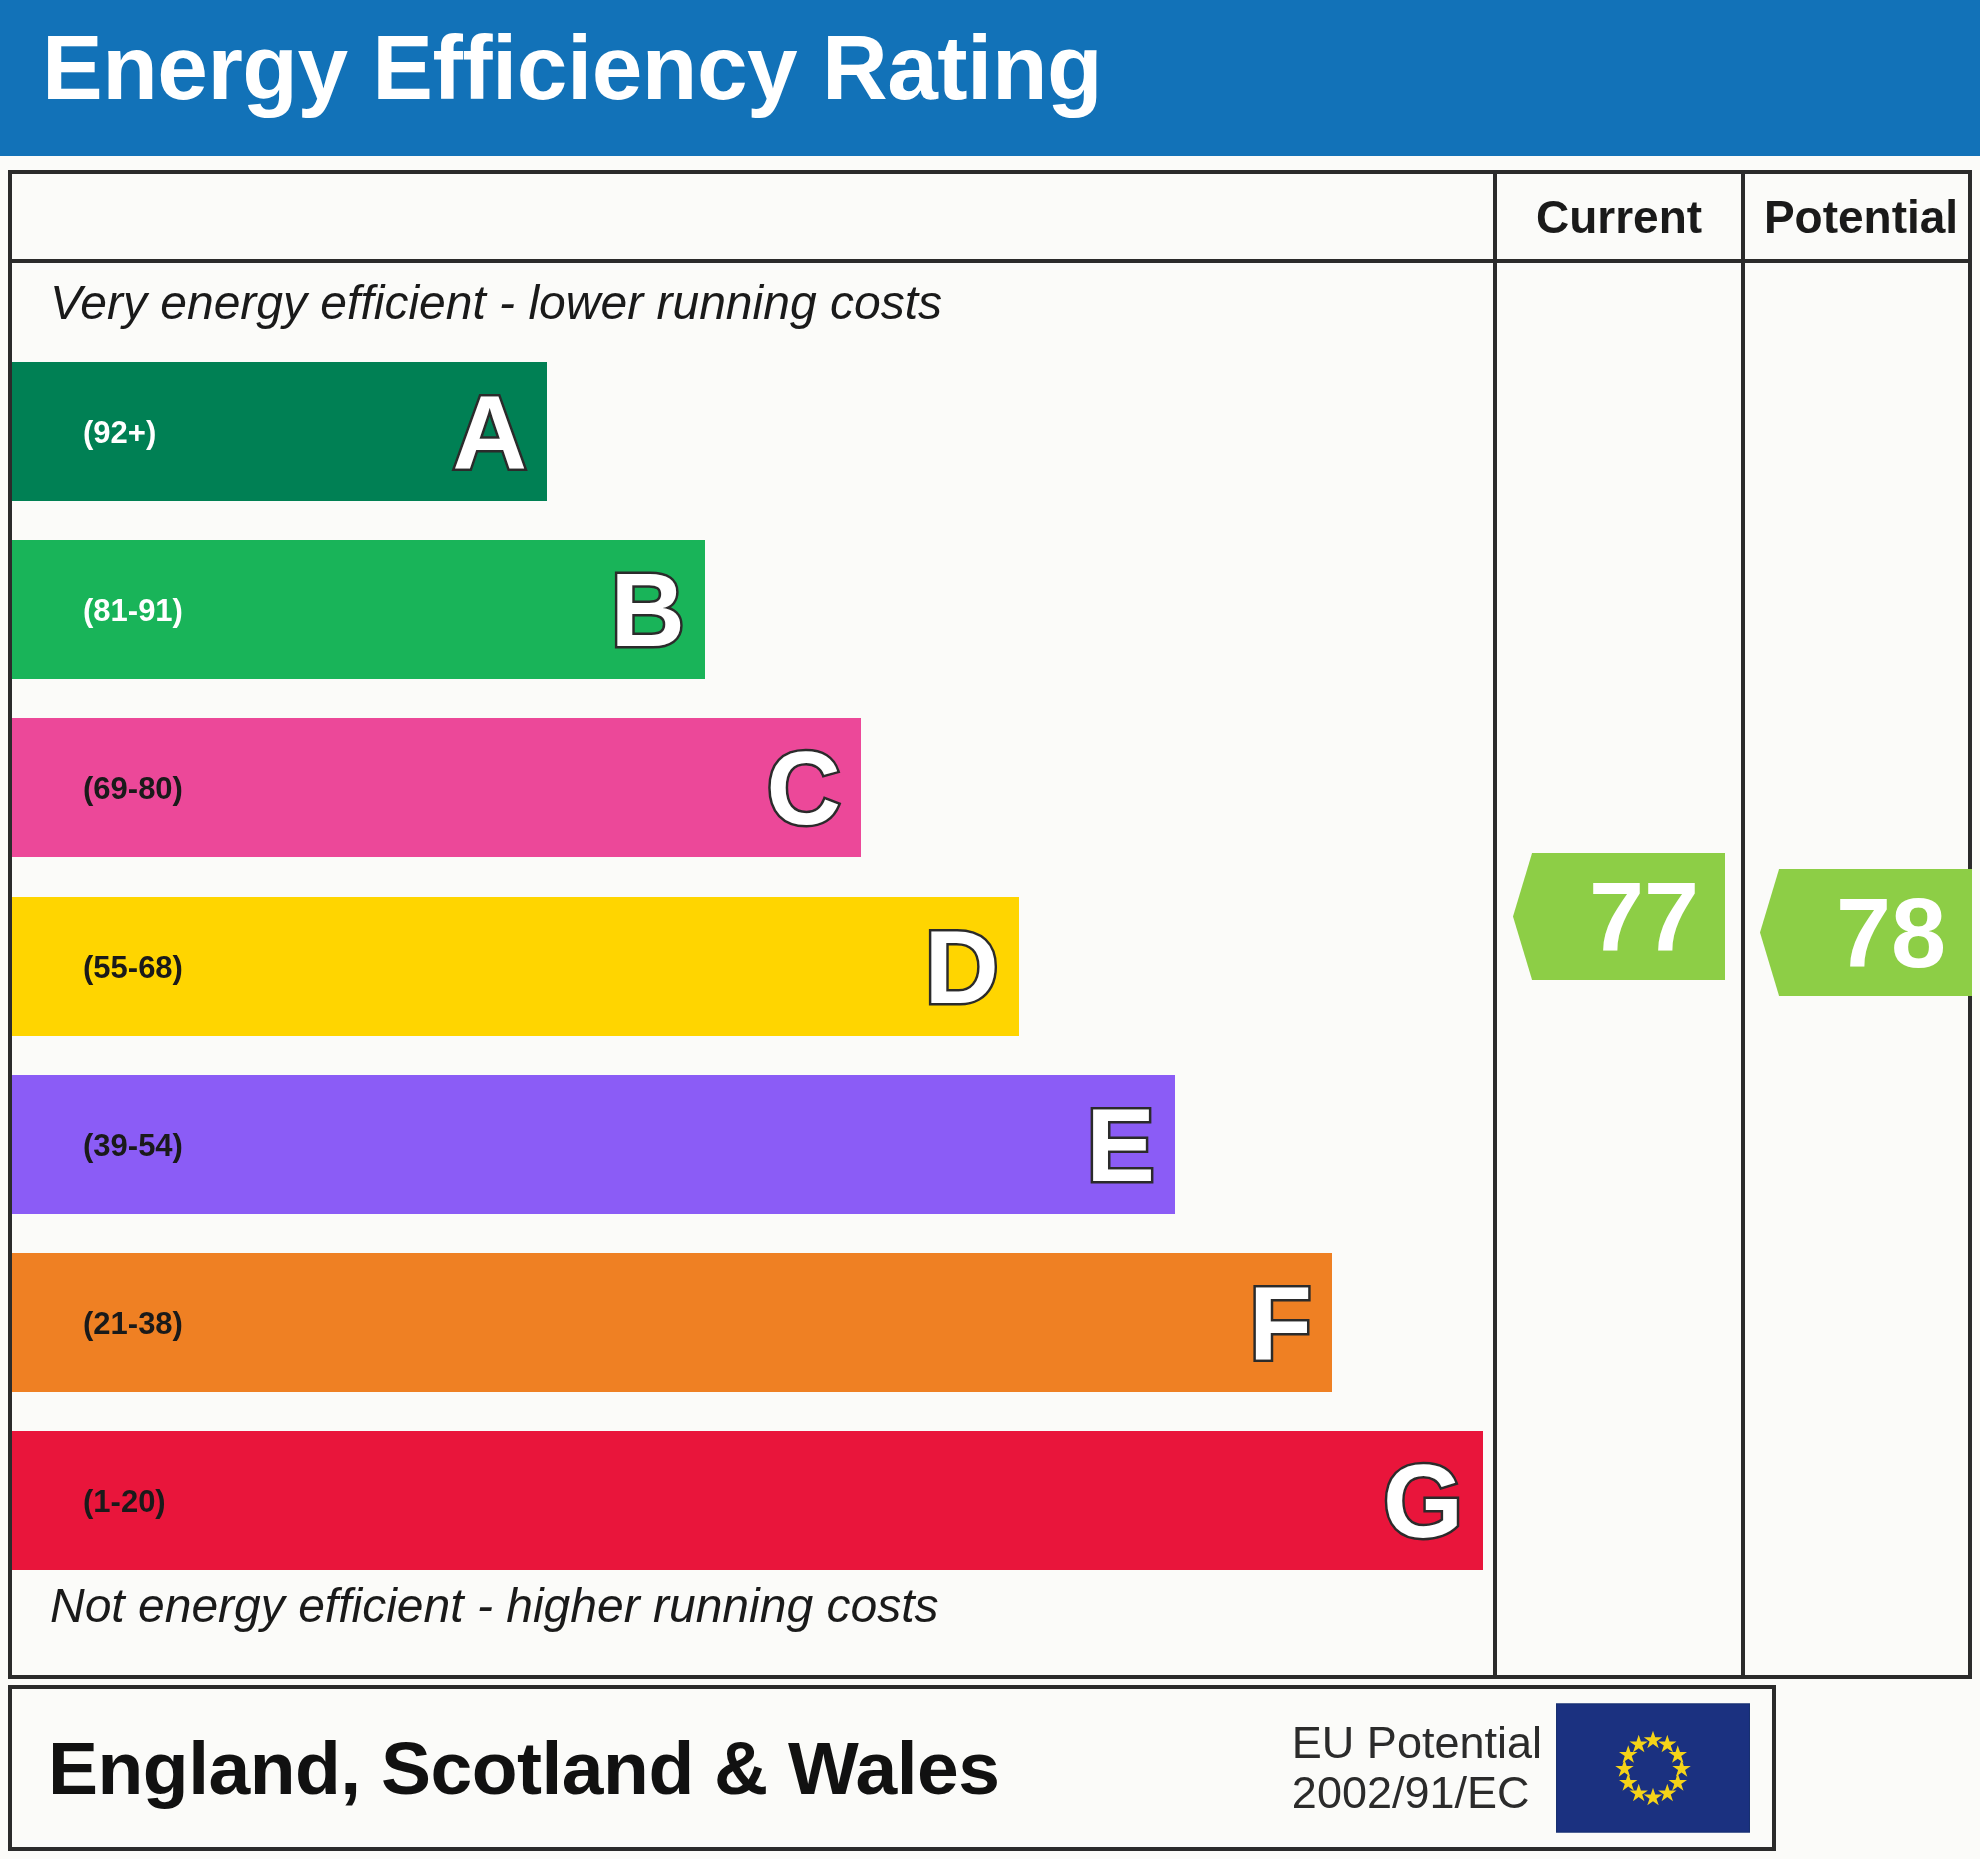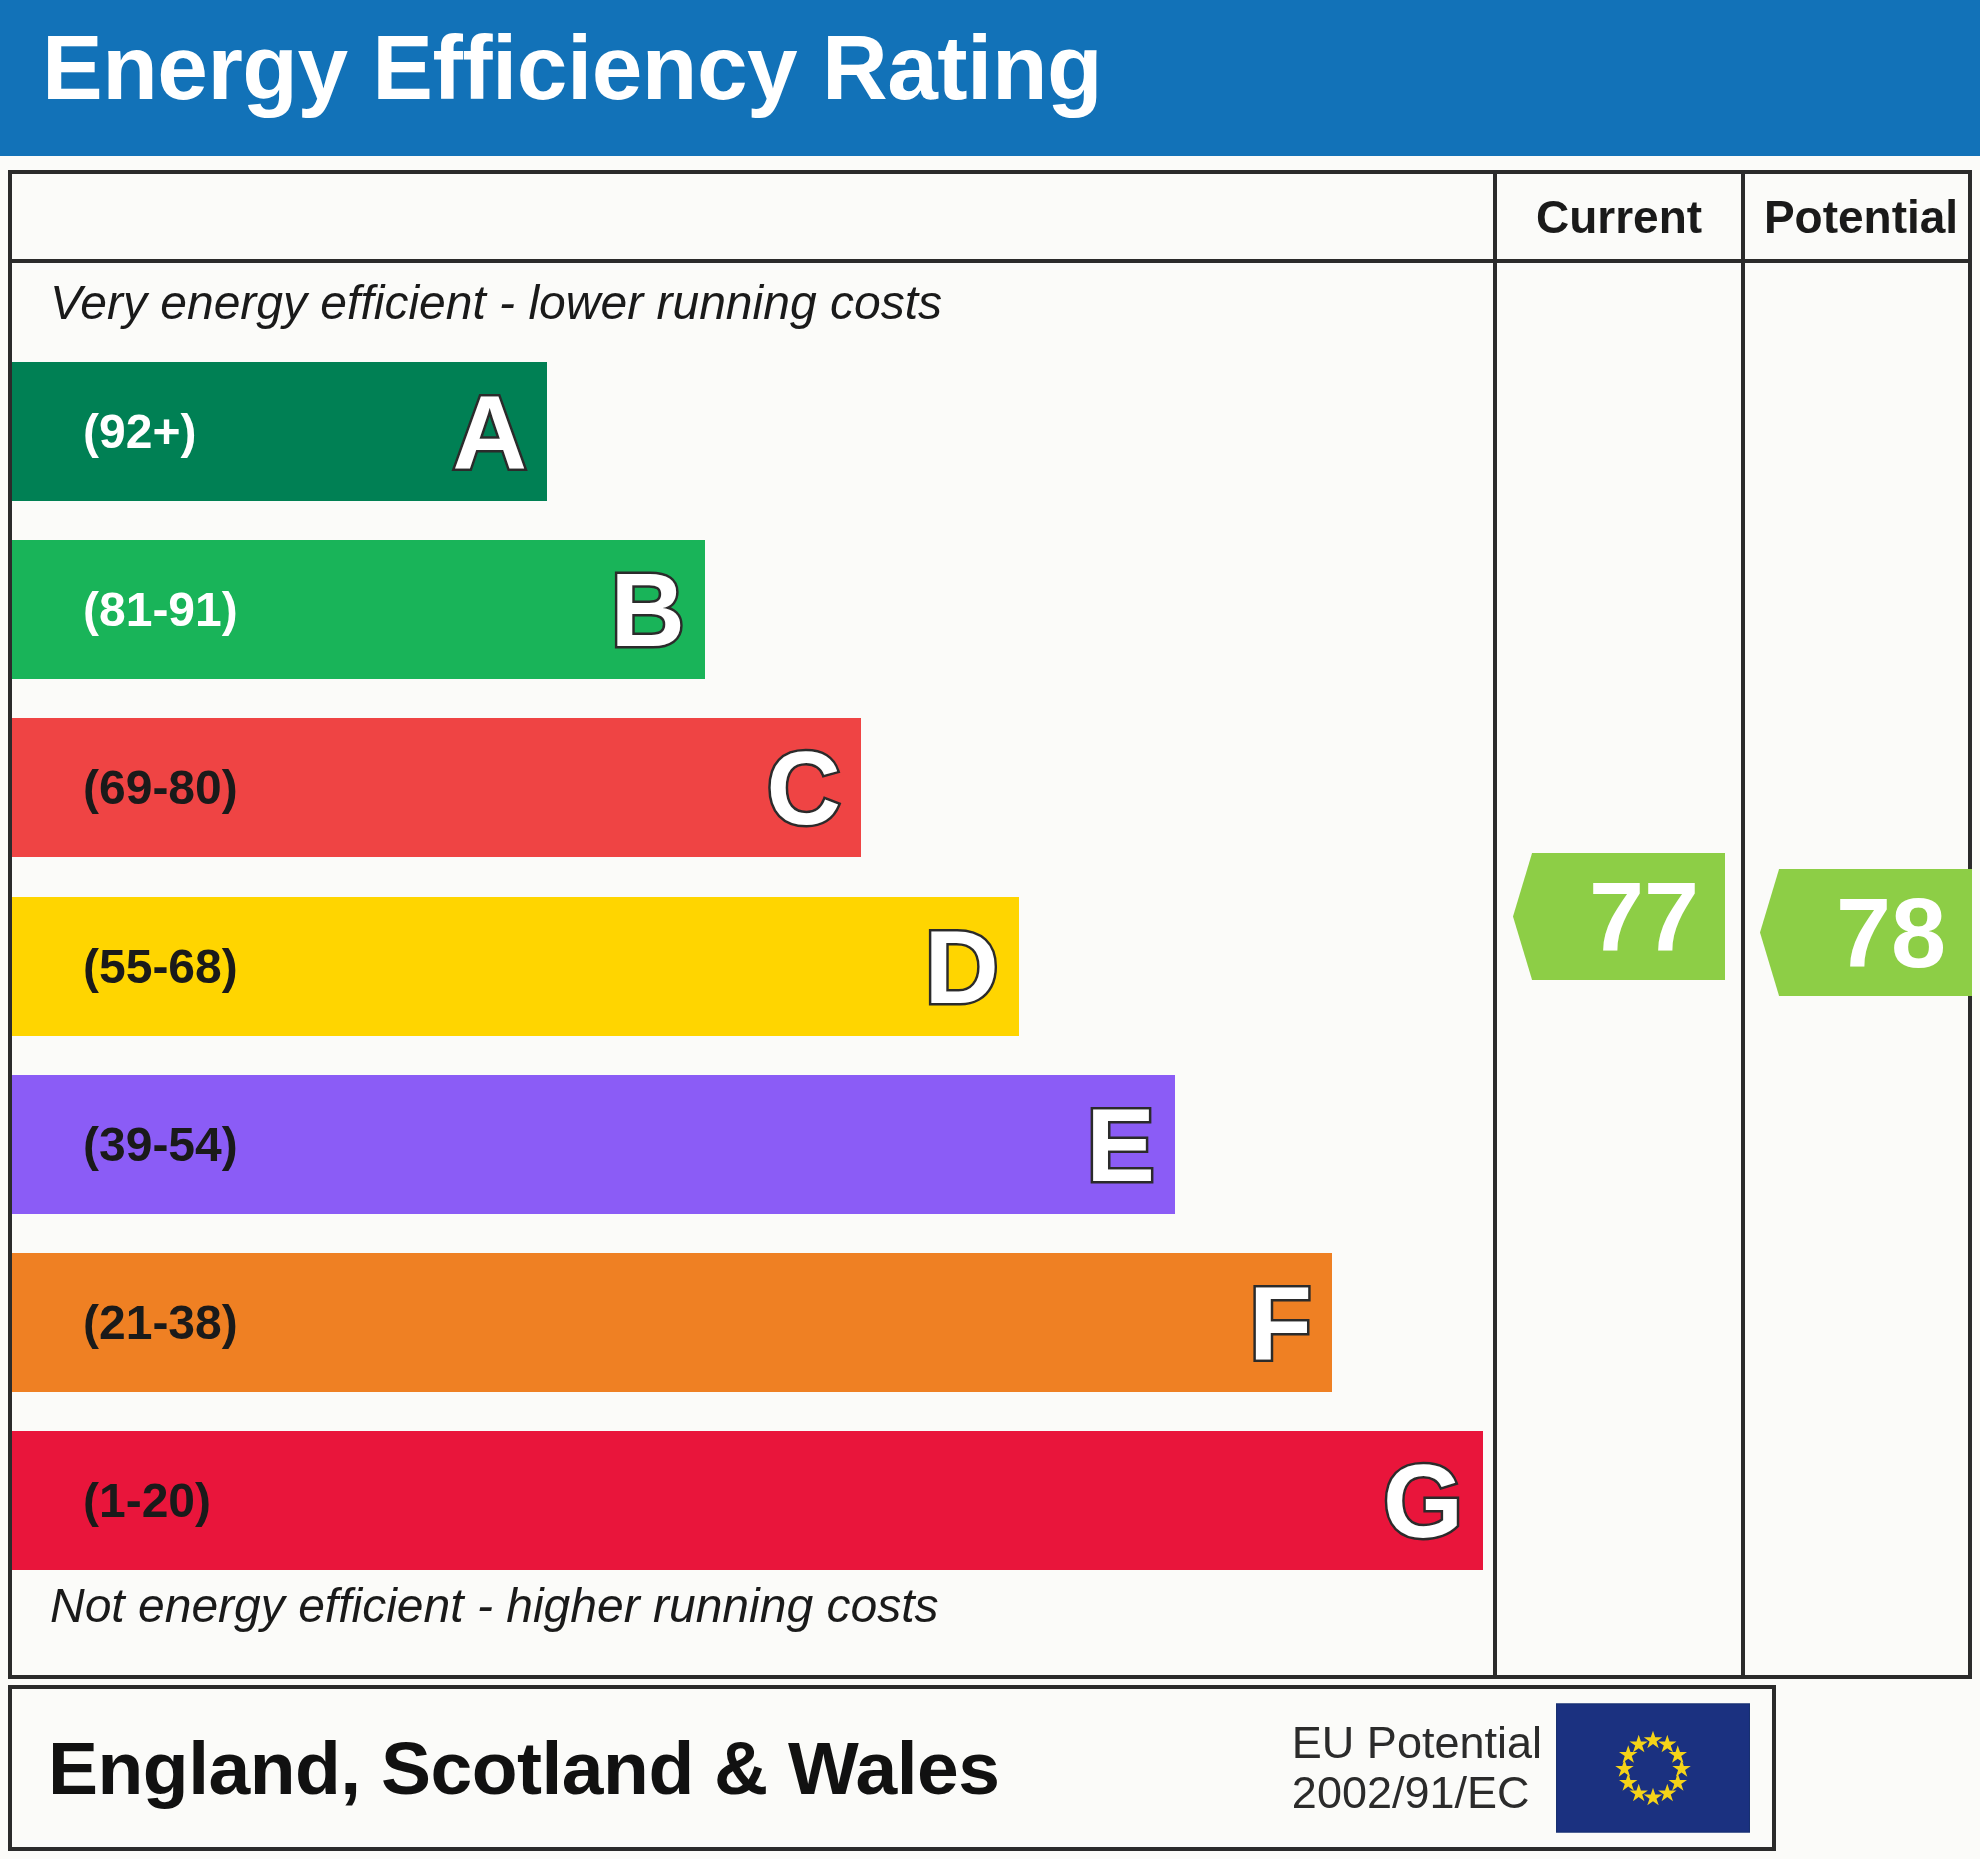--- a/index.html
+++ b/index.html
@@ -115,21 +115,21 @@
     position: absolute;
     left: 0;
     height: 139px;
     box-sizing: border-box;
   }
   .band .range {
     position: absolute;
     left: 71px;
     top: 50%;
     transform: translateY(-50%);
-    font-size: 48px;
+    font-size: 31px;
     font-weight: bold;
     line-height: 1;
     white-space: nowrap;
   }
   .band .letter {
     position: absolute;
     right: 20px;
     top: 50%;
     transform: translateY(-50%);
     font-size: 103px;
@@ -236,21 +236,21 @@
       <div class="band light" style="top:0px;width:535px;background:#008054;">
         <span class="range">(92+)</span>
         <span class="letter">A</span>
       </div>
 
       <div class="band light" style="top:178px;width:693px;background:#19b459;">
         <span class="range">(81-91)</span>
         <span class="letter">B</span>
       </div>
 
-      <div class="band dark" style="top:356px;width:849px;background:#ef4444;">
+      <div class="band dark" style="top:356px;width:849px;background:#ec4899;">
         <span class="range">(69-80)</span>
         <span class="letter">C</span>
       </div>
 
       <div class="band dark" style="top:535px;width:1007px;background:#ffd500;">
         <span class="range">(55-68)</span>
         <span class="letter">D</span>
       </div>
 
       <div class="band dark" style="top:713px;width:1163px;background:#8b5cf6;">

